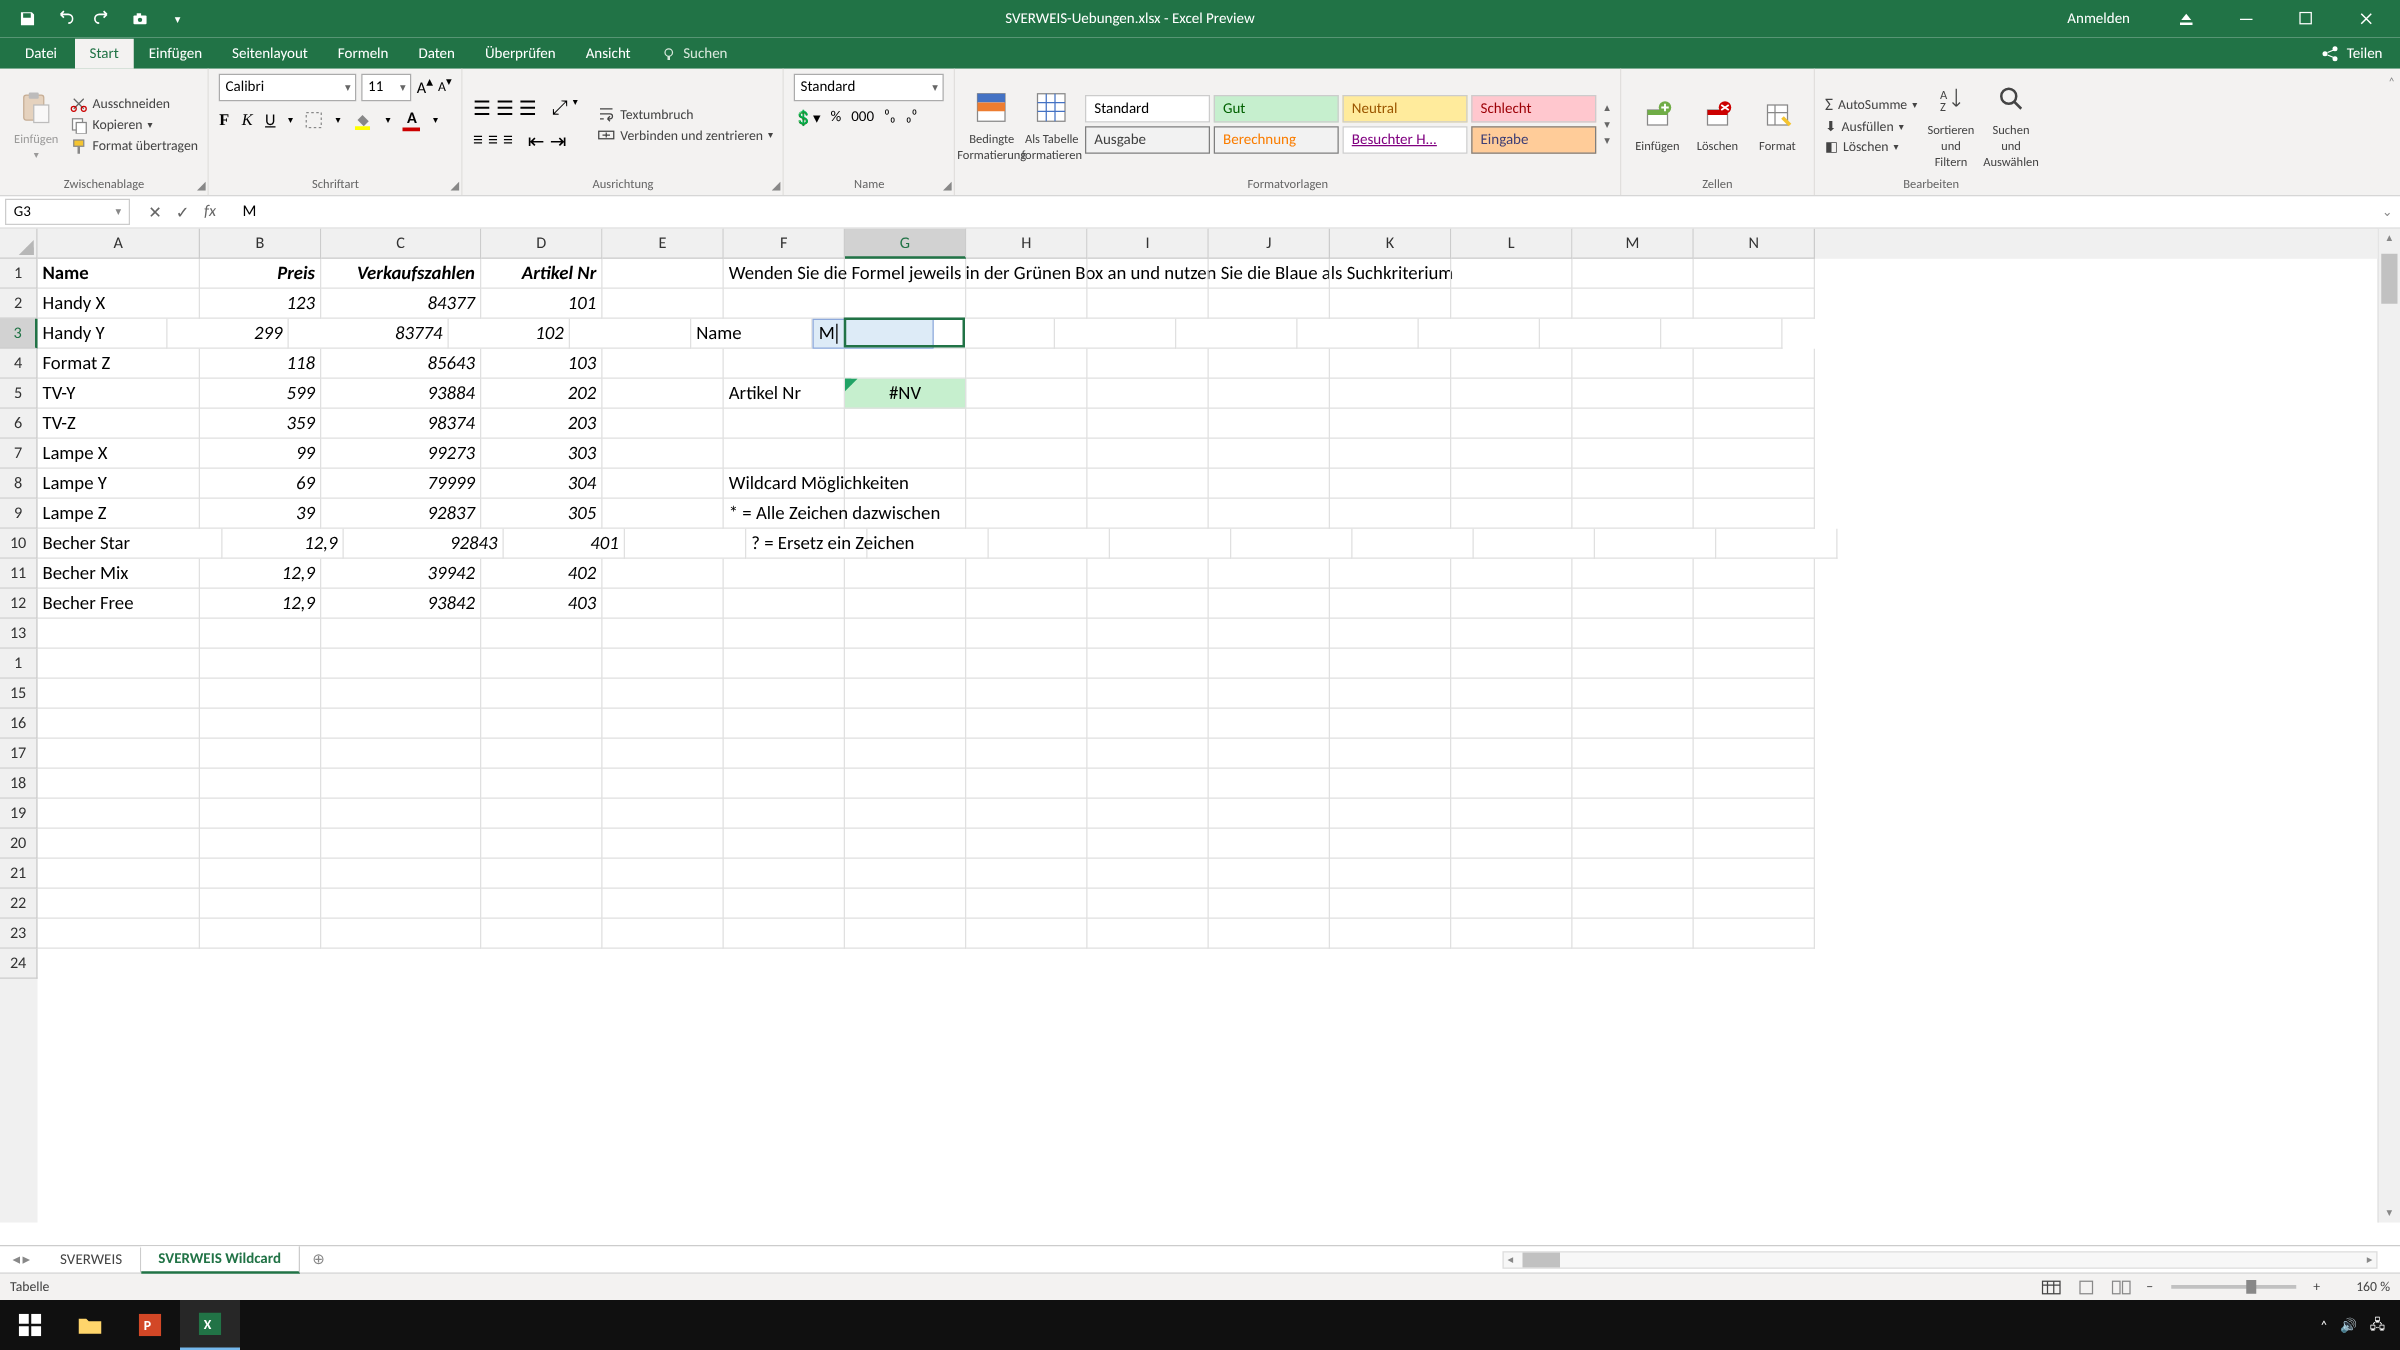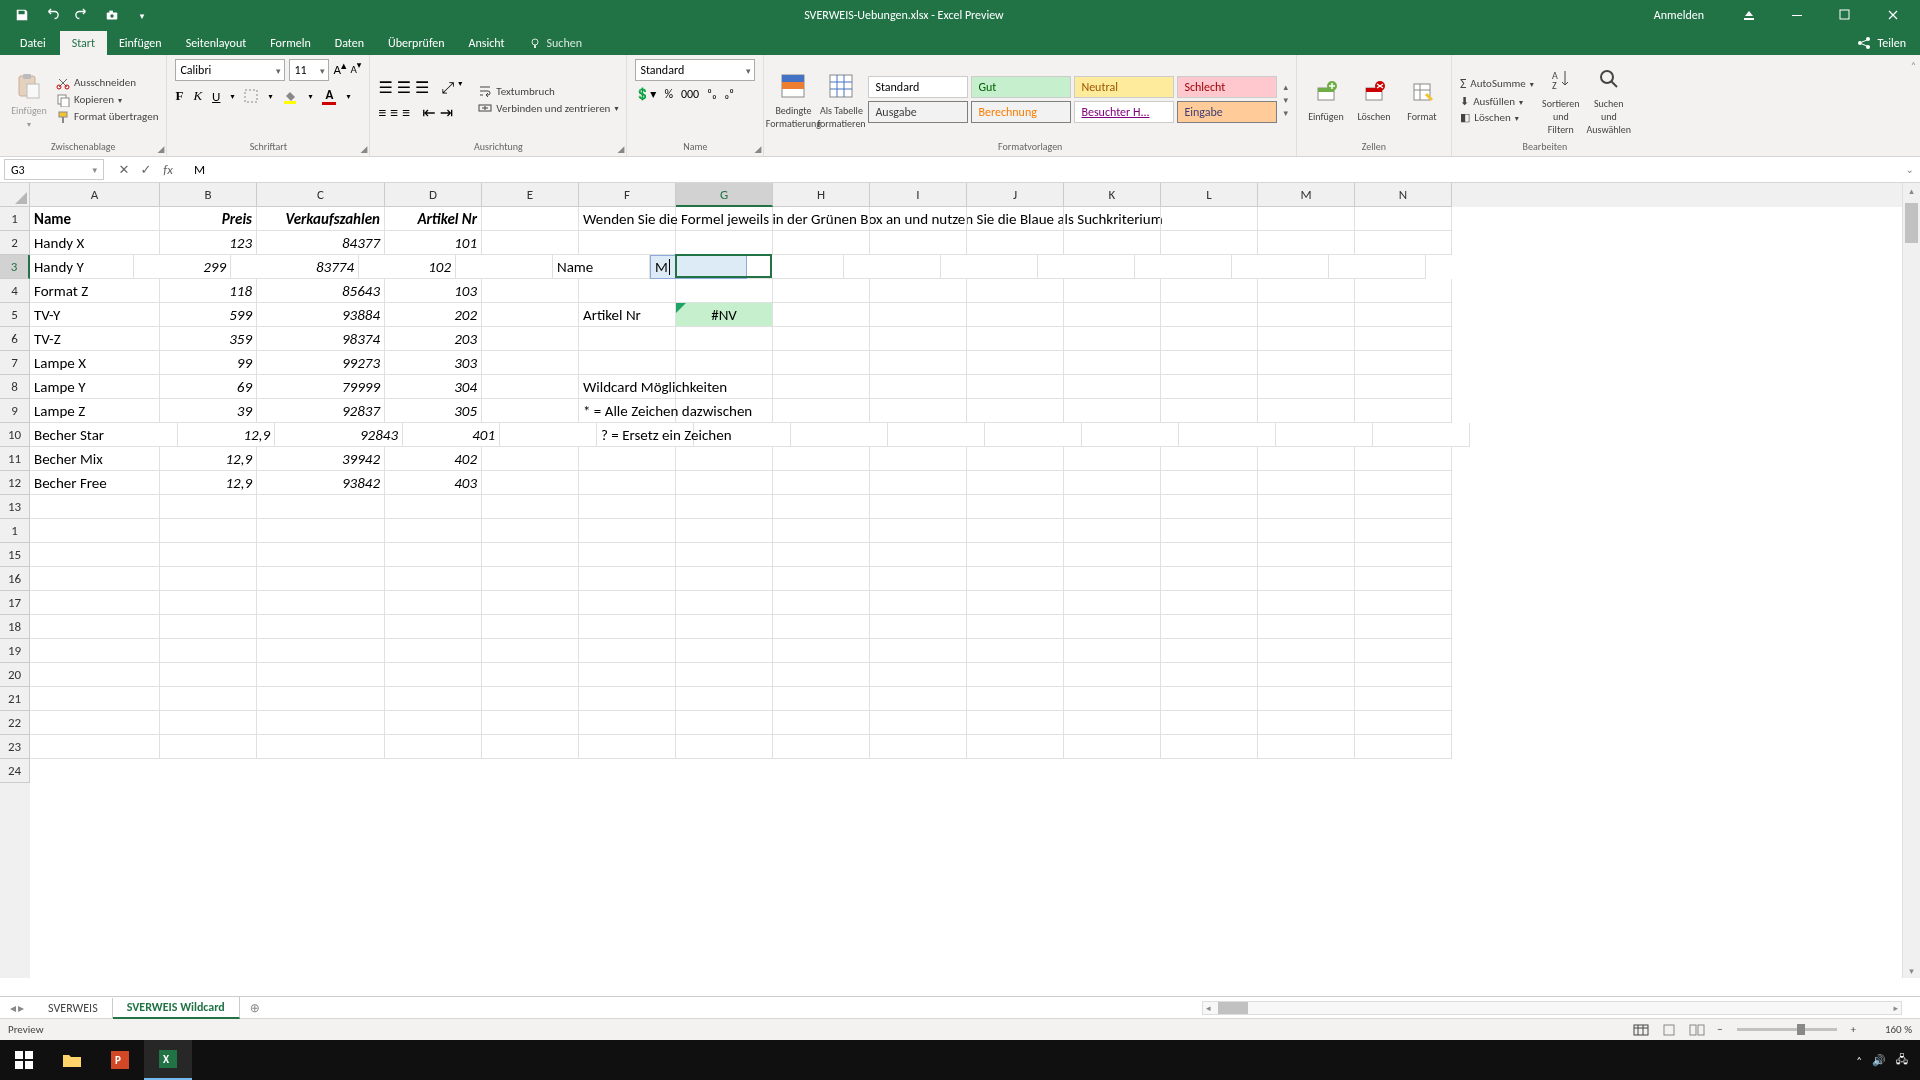--- a/index.html
+++ b/index.html
@@ -909,21 +909,21 @@
   <div class="stab active">SVERWEIS Wildcard</div>
   <div class="add">⊕</div>
   <div class="hscroll">
     <span style="font-size:9px;color:#888;padding:0 3px;">◂</span>
     <div class="thumb"></div>
     <span style="font-size:9px;color:#888;margin-left:auto;padding:0 3px;">▸</span>
   </div>
 </div>
 
 <div class="statusbar">
-  <span>Preview</span>
+  <span>Tabelle</span>
   <div class="spacer"></div>
   <div class="viewbtn">
       <svg width="16" height="12">
         <rect x="1" y="1" width="14" height="10" fill="none" stroke="#444"></rect>
         <path d="M1 4h14M5 1v10M10 1v10" stroke="#444"></path>
       </svg>
     </div>
   <div class="viewbtn">
       <svg width="16" height="12">
         <rect x="3" y="1" width="10" height="10" fill="none" stroke="#888"></rect>

